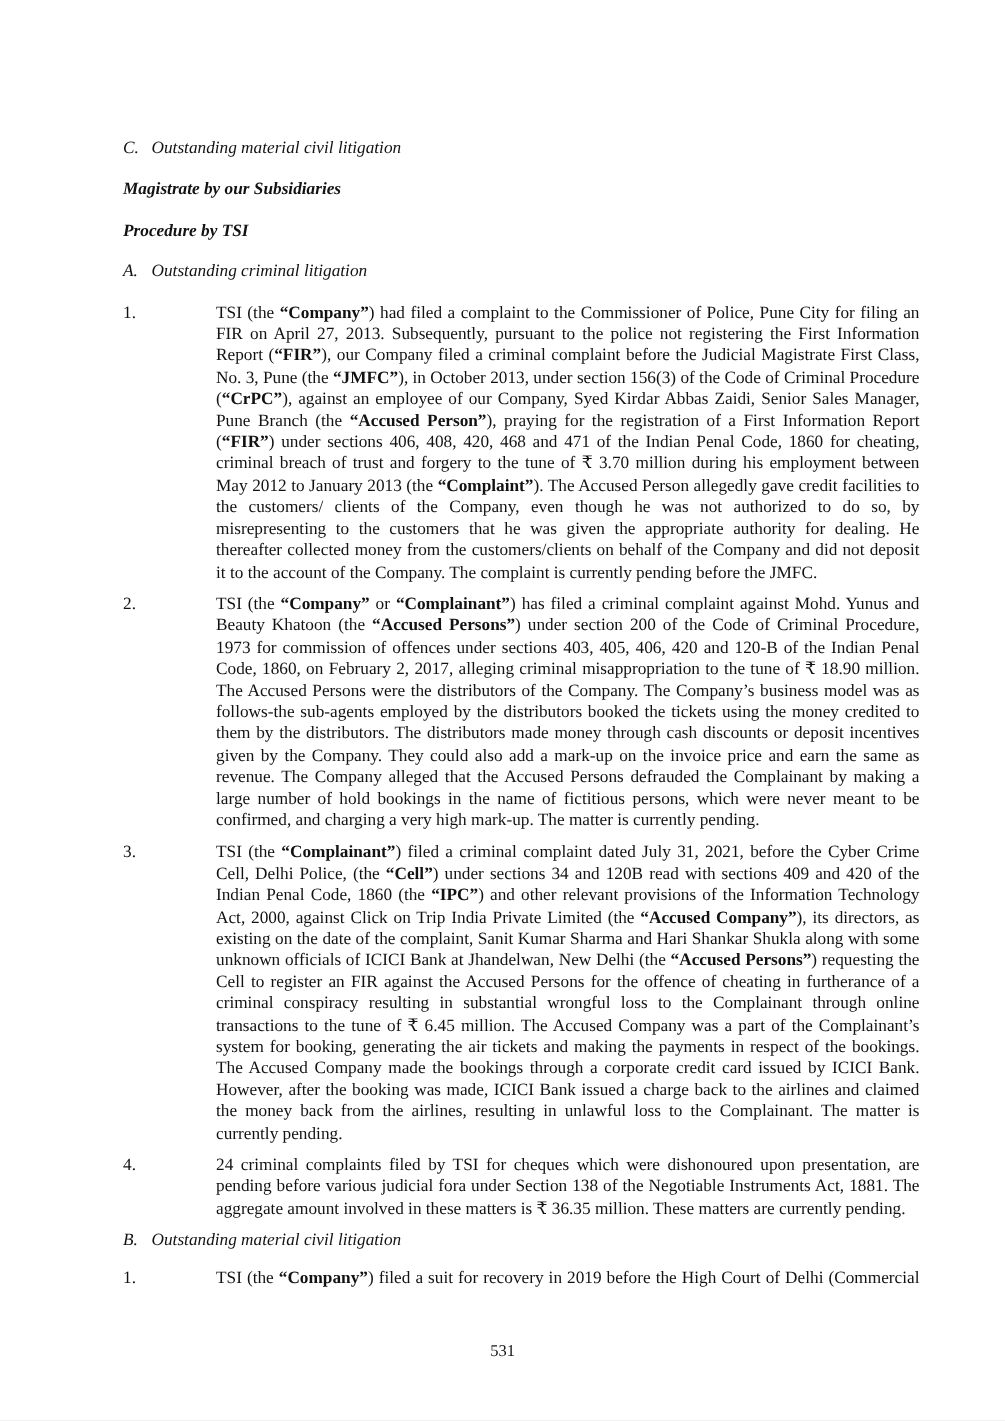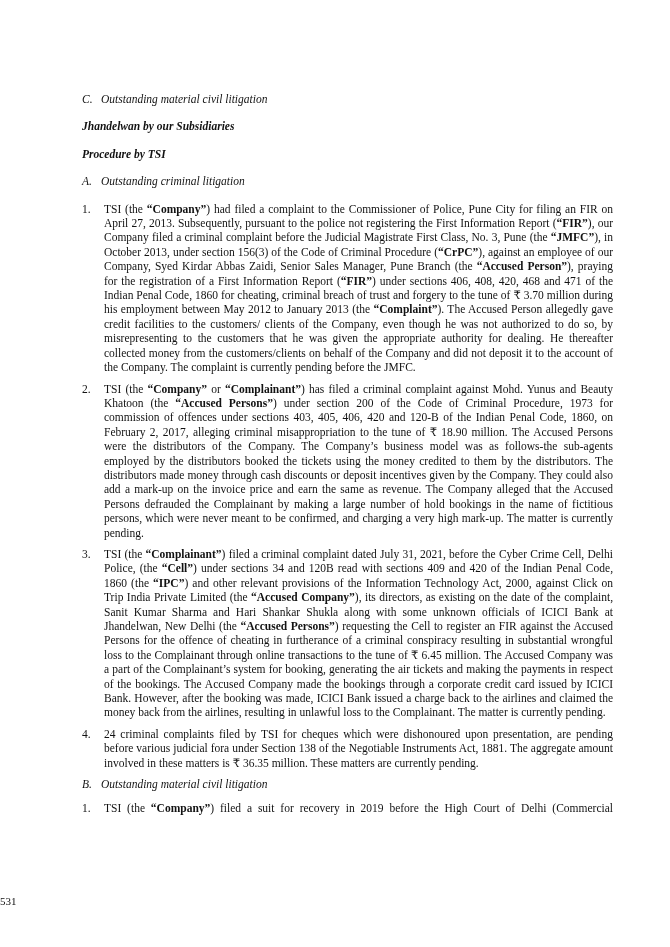--- a/index.html
+++ b/index.html
@@ -21,44 +21,45 @@
     font-size: 11.5px;
     line-height: 14.4px;
   }
   .block { margin-bottom: 13px; }
   .letter-heading { display: flex; font-style: italic; }
   .letter-heading .label { width: 19px; flex: none; }
   .bold-heading { font-weight: bold; font-style: italic; }
   .nil { margin-left: 25px; }
   .numbered { display: flex; margin-bottom: 7px; }
   .numbered .label { width: 22px; flex: none; }
-  .numbered .btext { flex: 1; text-align: justify; }
+  .numbered .btext { flex: 1; text-align: justify; margin-left: 40px; }
   .bold { font-weight: bold; }
   
   #content > .block:nth-child(9)  { margin-bottom: 10px; }
   #content > .block:nth-child(10) { margin-bottom: 9px; }
   
   #content > .block:last-child .btext { text-align-last: justify; }
   .page-number {
     position: absolute;
     left: 0; right: 0;
     top: 895px;
+    text-align: center;
     font-size: 11px;
   }
 </style>
 </head>
 <body>
 
 <div class="page">
   <div id="content">
       <div class="block letter-heading">
         <span class="label">C.</span>
         <div class="btext">Outstanding material civil litigation</div>
       </div>
-      <div class="block bold-heading">Jhandelwan by our Subsidiaries</div>
+      <div class="block bold-heading">Magistrate by our Subsidiaries</div>
       <div class="block bold-heading">Procedure by TSI</div>
       <div class="block letter-heading">
         <span class="label">A.</span>
         <div class="btext">Outstanding criminal litigation</div>
       </div>
       <div class="block numbered">
         <span class="label">1.</span>
         <div class="btext"><span>TSI (the </span><span class="bold">“Company”</span><span>) had filed a complaint to the Commissioner of Police, Pune City for filing an FIR on April 27, 2013. Subsequently, pursuant to the police not registering the First Information Report (</span><span class="bold">“FIR”</span><span>), our Company filed a criminal complaint before the Judicial Magistrate First Class, No. 3, Pune (the </span><span class="bold">“JMFC”</span><span>), in October 2013, under section 156(3) of the Code of Criminal Procedure (</span><span class="bold">“CrPC”</span><span>), against an employee of our Company, Syed Kirdar Abbas Zaidi, Senior Sales Manager, Pune Branch (the </span><span class="bold">“Accused Person”</span><span>), praying for the registration of a First Information Report (</span><span class="bold">“FIR”</span><span>) under sections 406, 408, 420, 468 and 471 of the Indian Penal Code, 1860 for cheating, criminal breach of trust and forgery to the tune of ₹ 3.70 million during his employment between May 2012 to January 2013 (the </span><span class="bold">“Complaint”</span><span>). The Accused Person allegedly gave credit facilities to the customers/ clients of the Company, even though he was not authorized to do so, by misrepresenting to the customers that he was given the appropriate authority for dealing. He thereafter collected money from the customers/clients on behalf of the Company and did not deposit it to the account of the Company. The complaint is currently pending before the JMFC.</span></div>
       </div>
       <div class="block numbered">

